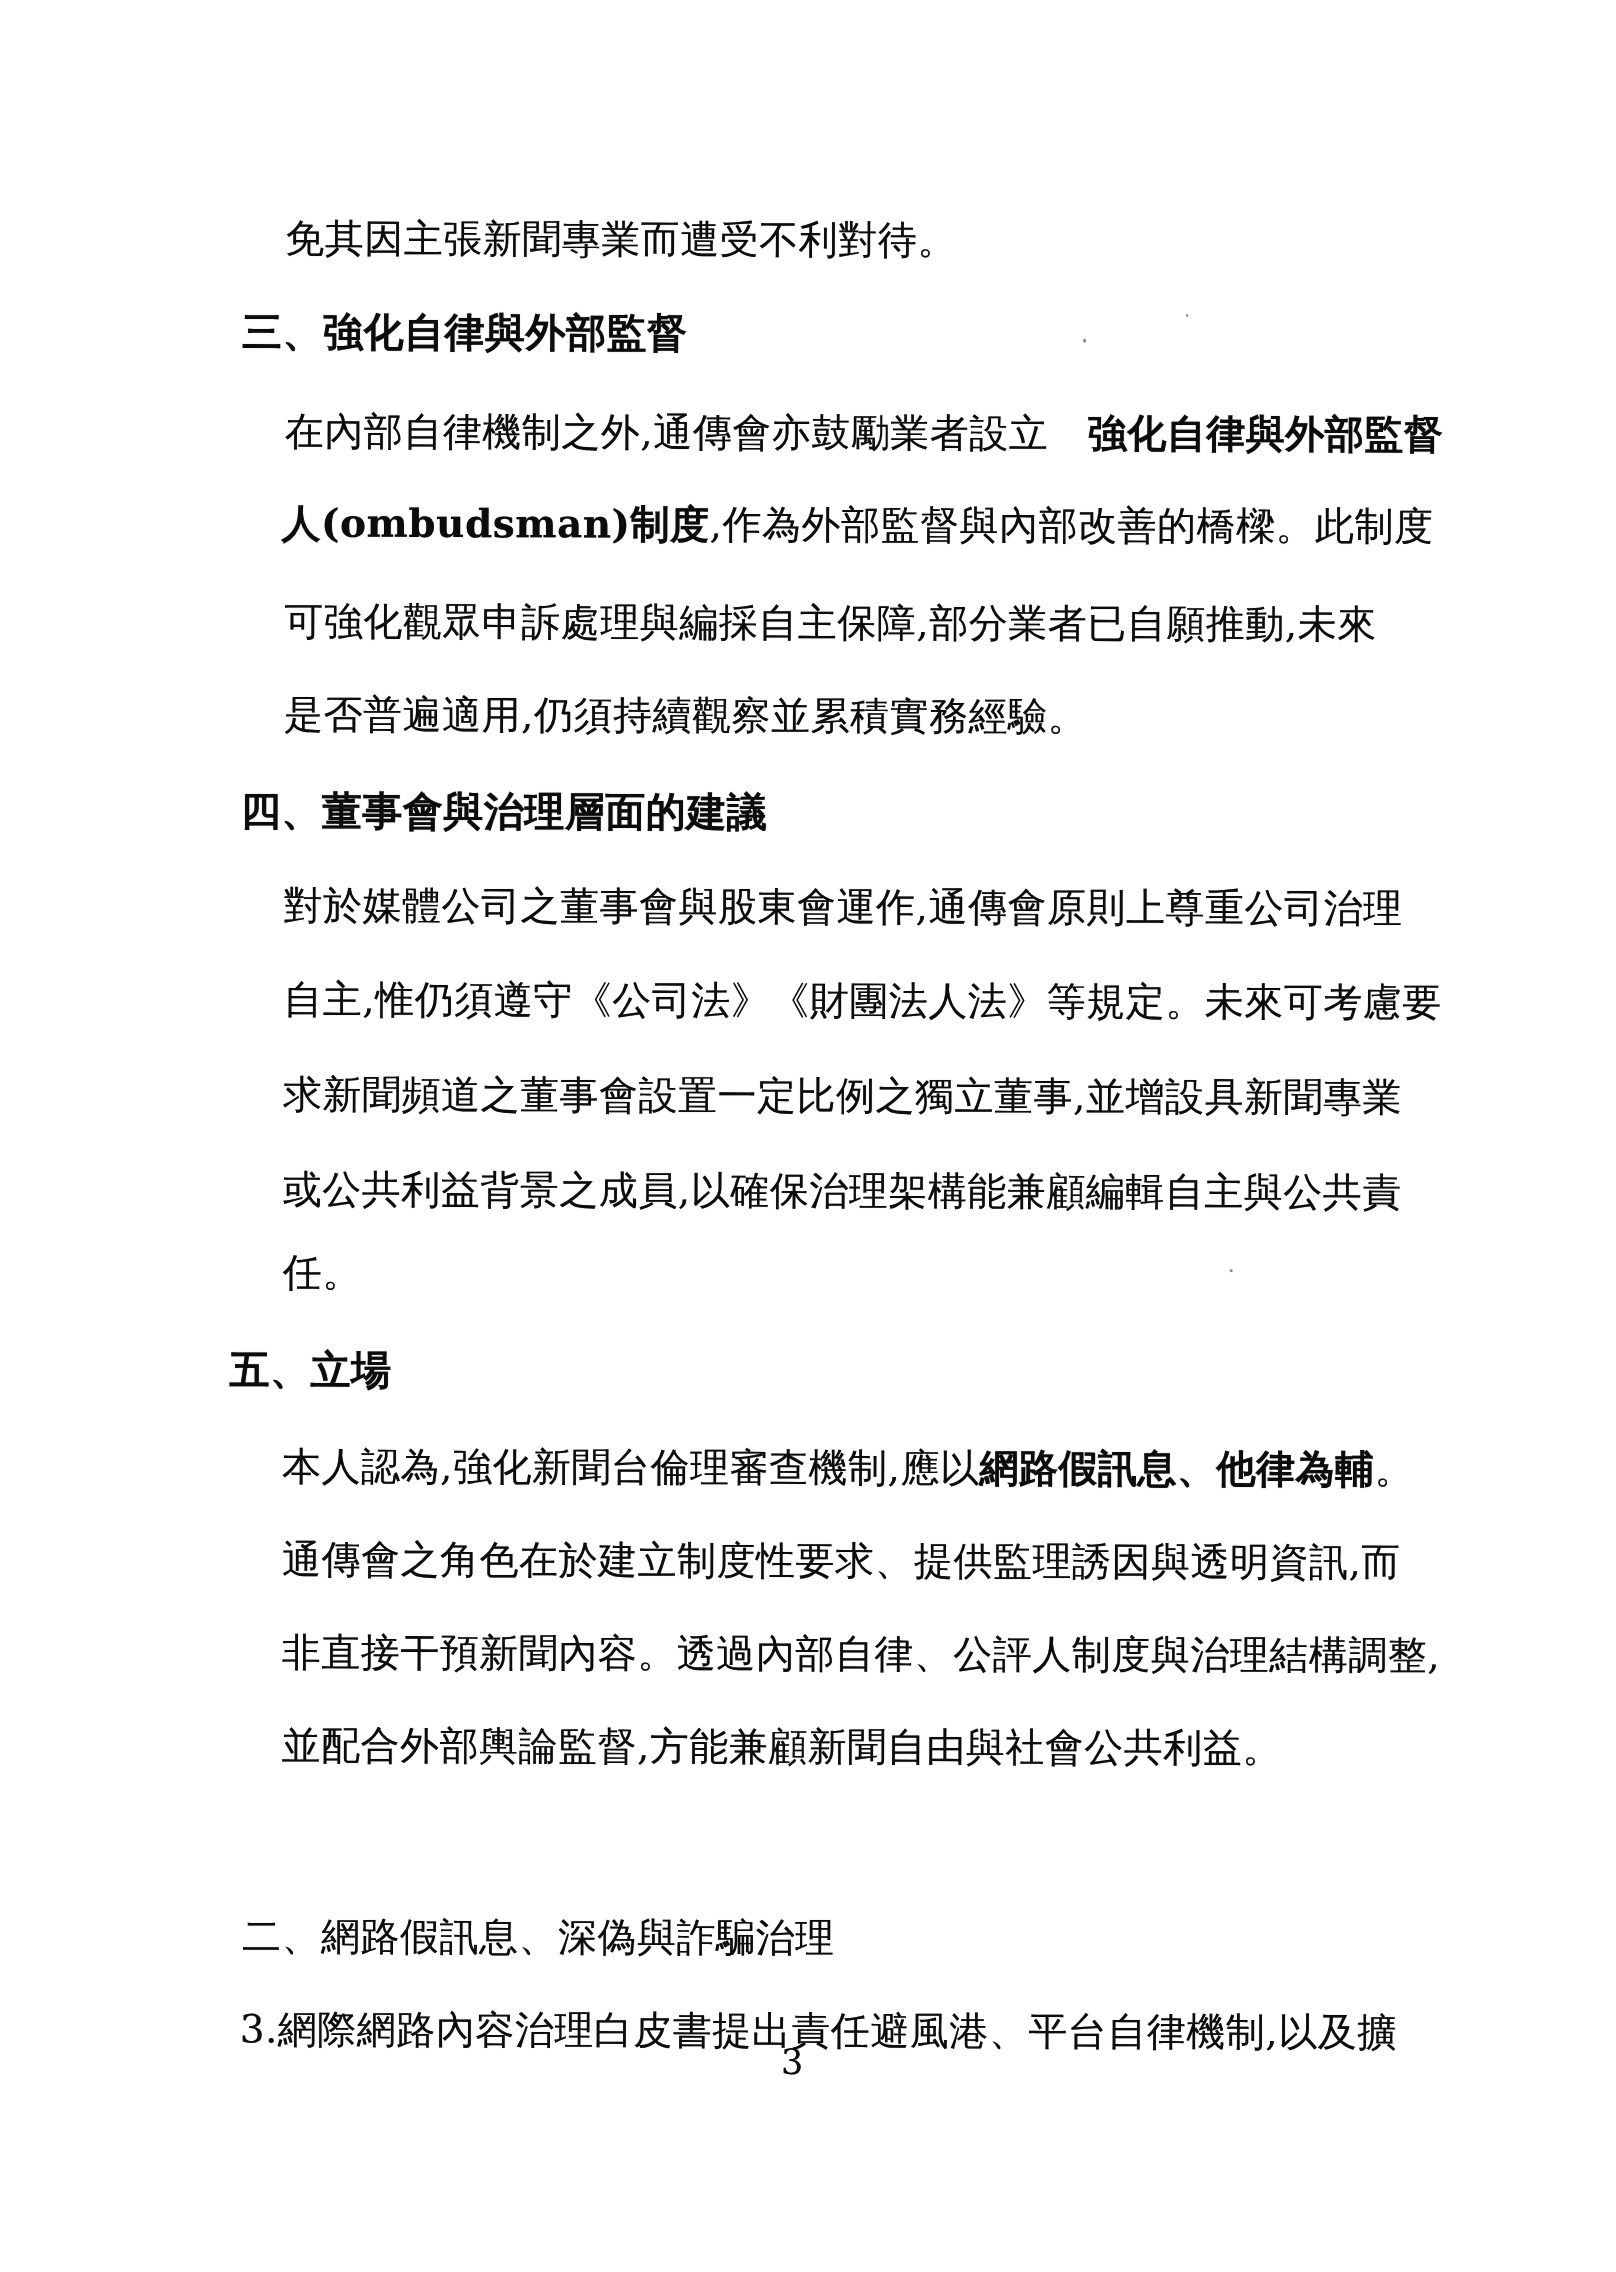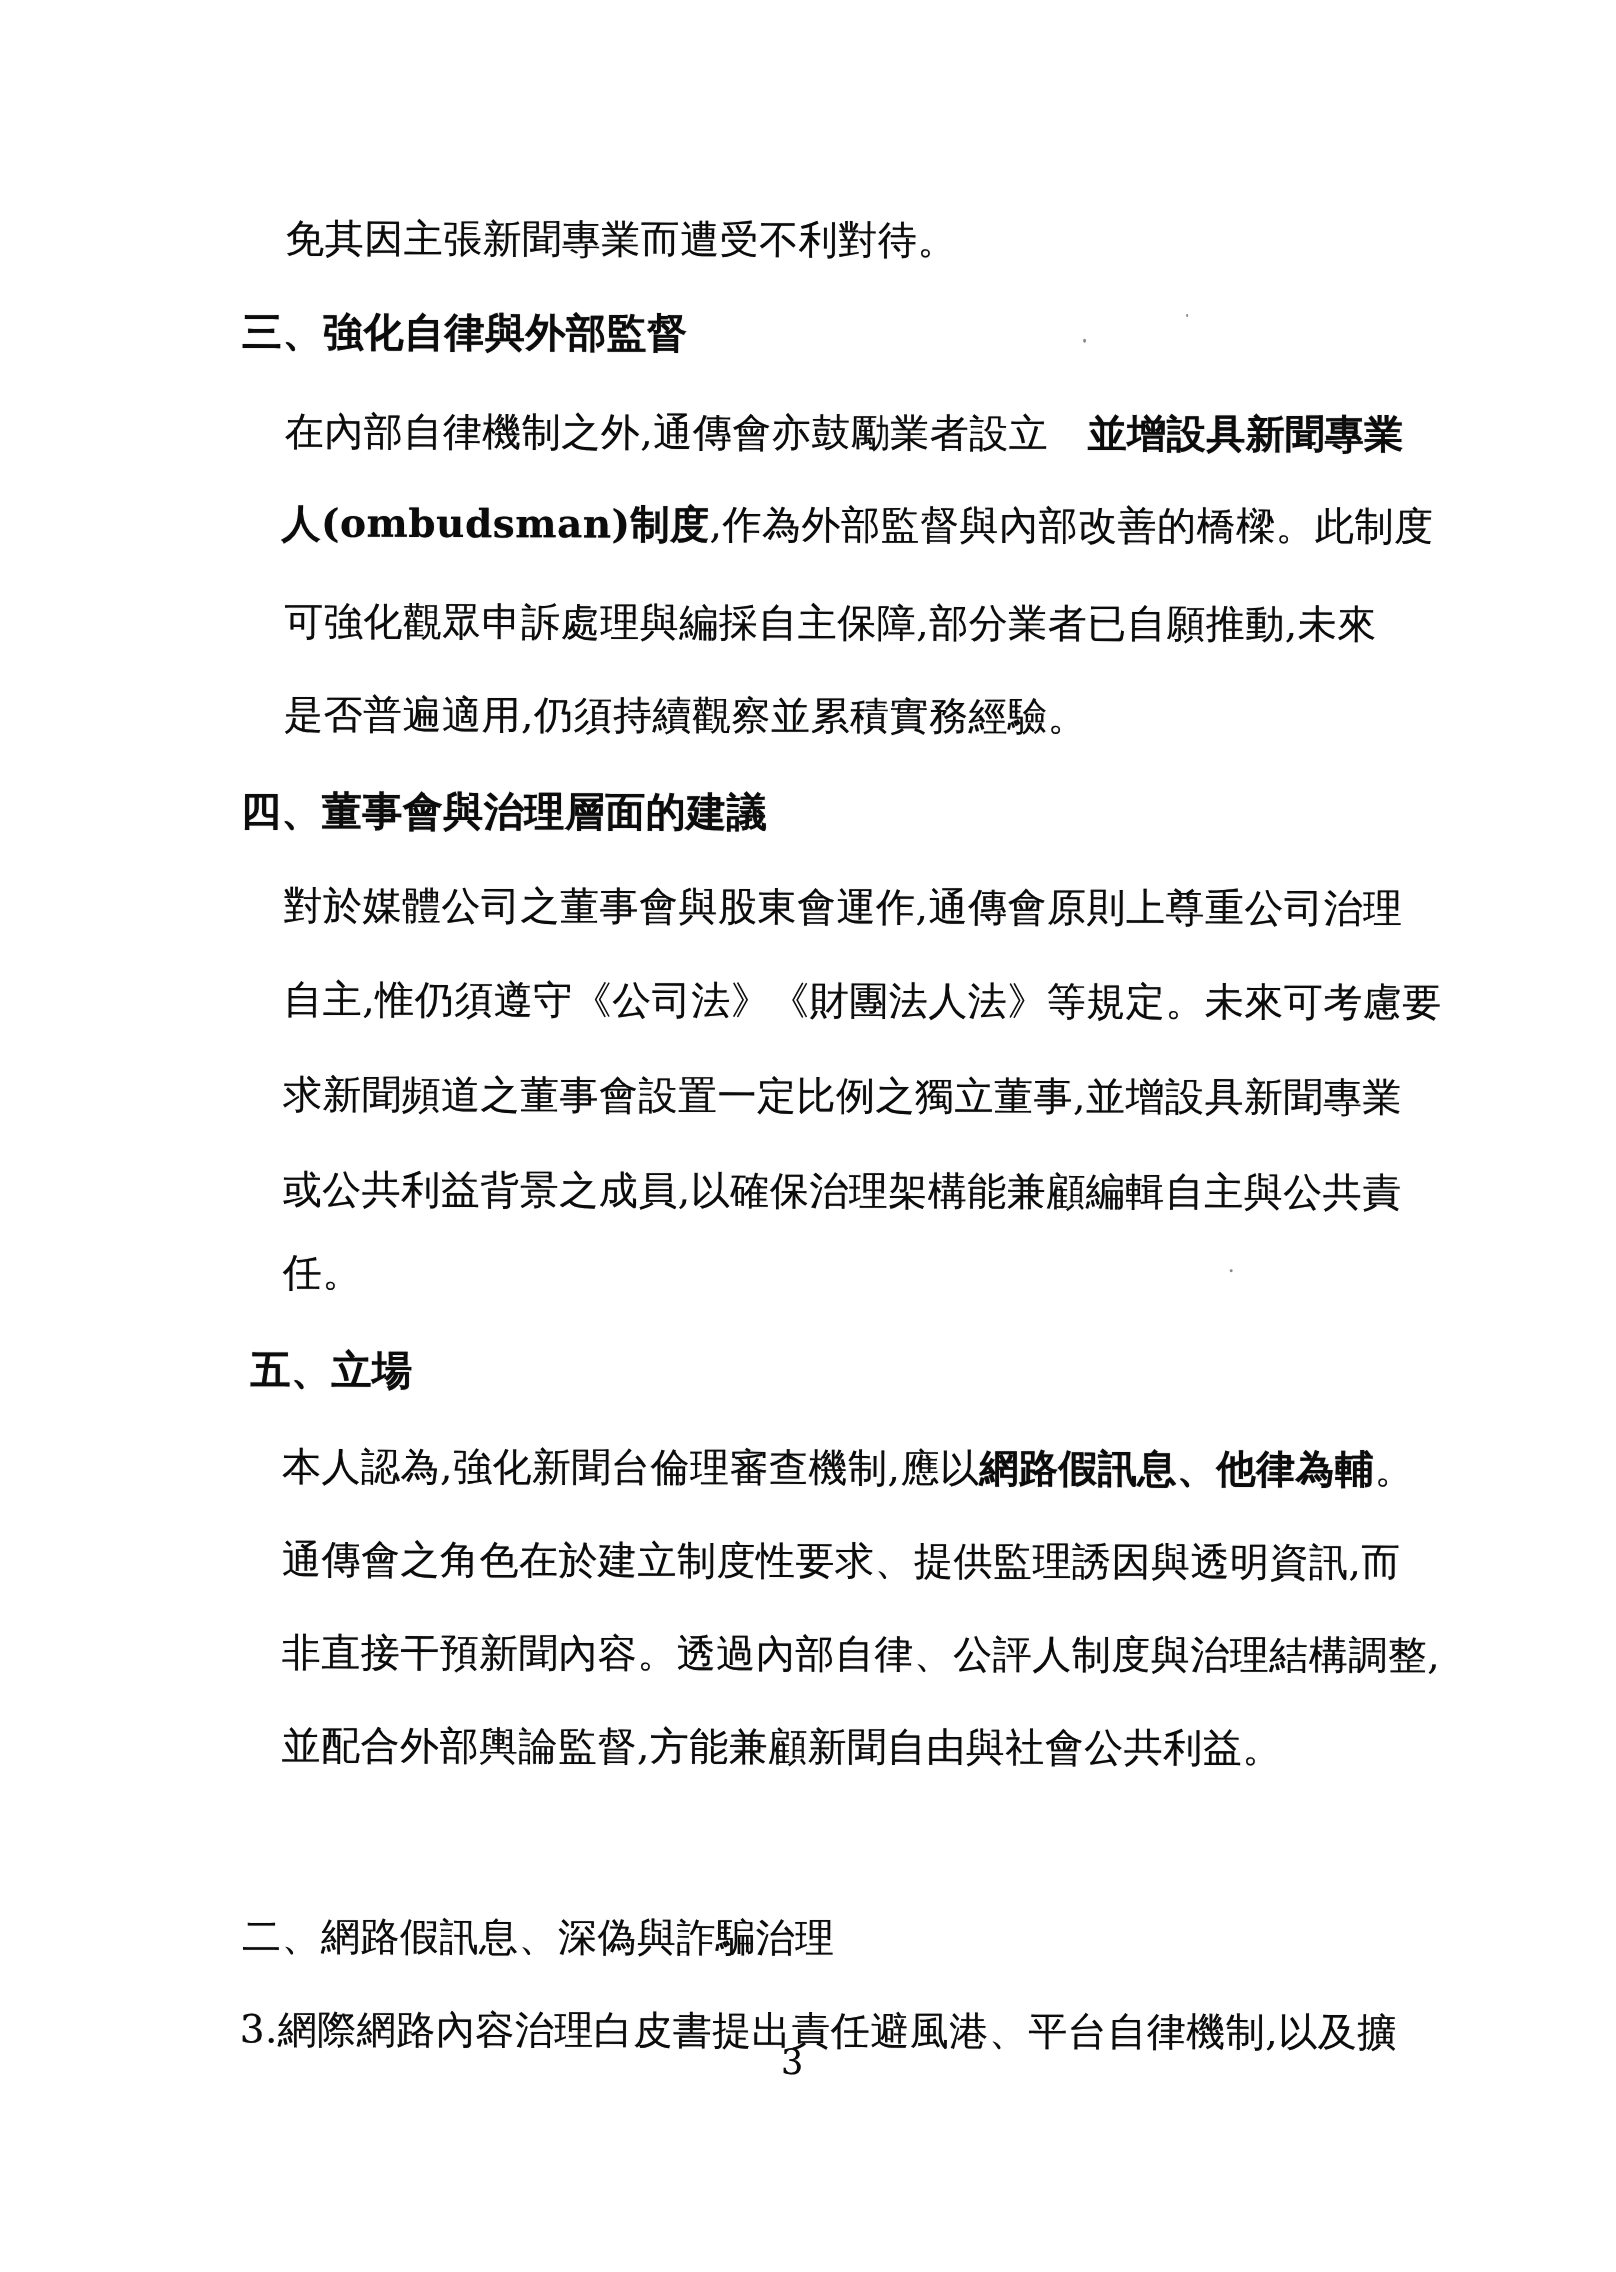--- a/index.html
+++ b/index.html
@@ -56,21 +56,21 @@
 
     <div class="line" style="top:220px;left:286px">
       <span>免其因主張新聞專業而遭受不利對待。</span>
     </div>
 
     <div class="line heading" style="top:313px;left:243px">
       <span>三、強化自律與外部監督</span>
     </div>
 
     <div class="line" style="top:413px;left:286px">
-      <span>在內部自律機制之外,通傳會亦鼓勵業者設立　</span><span class="b">並增設具新聞專業</span>
+      <span>在內部自律機制之外,通傳會亦鼓勵業者設立　</span><span class="b">強化自律與外部監督</span>
     </div>
 
     <div class="line" style="top:505px;left:283px">
       <span class="b">人(ombudsman)制度</span><span>,作為外部監督與內部改善的橋樑。此制度</span>
     </div>
 
     <div class="line" style="top:603px;left:286px">
       <span>可強化觀眾申訴處理與編採自主保障,部分業者已自願推動,未來</span>
     </div>
 
@@ -95,21 +95,21 @@
     </div>
 
     <div class="line" style="top:1171px;left:286px">
       <span>或公共利益背景之成員,以確保治理架構能兼顧編輯自主與公共責</span>
     </div>
 
     <div class="line" style="top:1254px;left:286px">
       <span>任。</span>
     </div>
 
-    <div class="line heading" style="top:1351px;left:254px">
+    <div class="line heading" style="top:1351px;left:233px">
       <span>五、立場</span>
     </div>
 
     <div class="line" style="top:1448px;left:286px">
       <span>本人認為,強化新聞台倫理審查機制,應以</span><span class="b">網路假訊息、他律為輔</span><span>。</span>
     </div>
 
     <div class="line" style="top:1541px;left:286px">
       <span>通傳會之角色在於建立制度性要求、提供監理誘因與透明資訊,而</span>
     </div>

